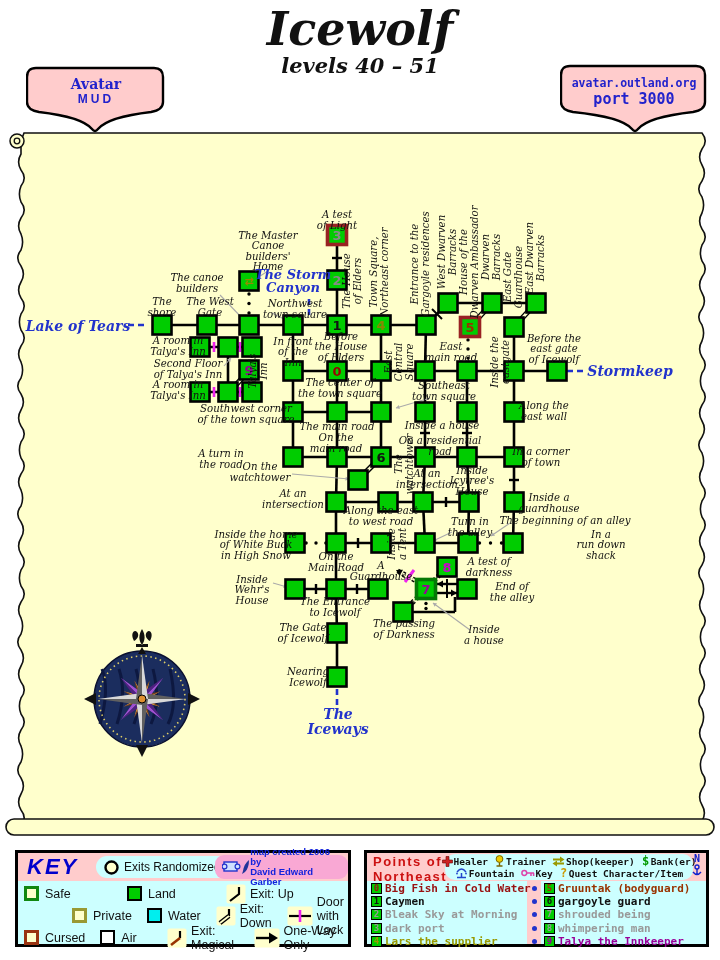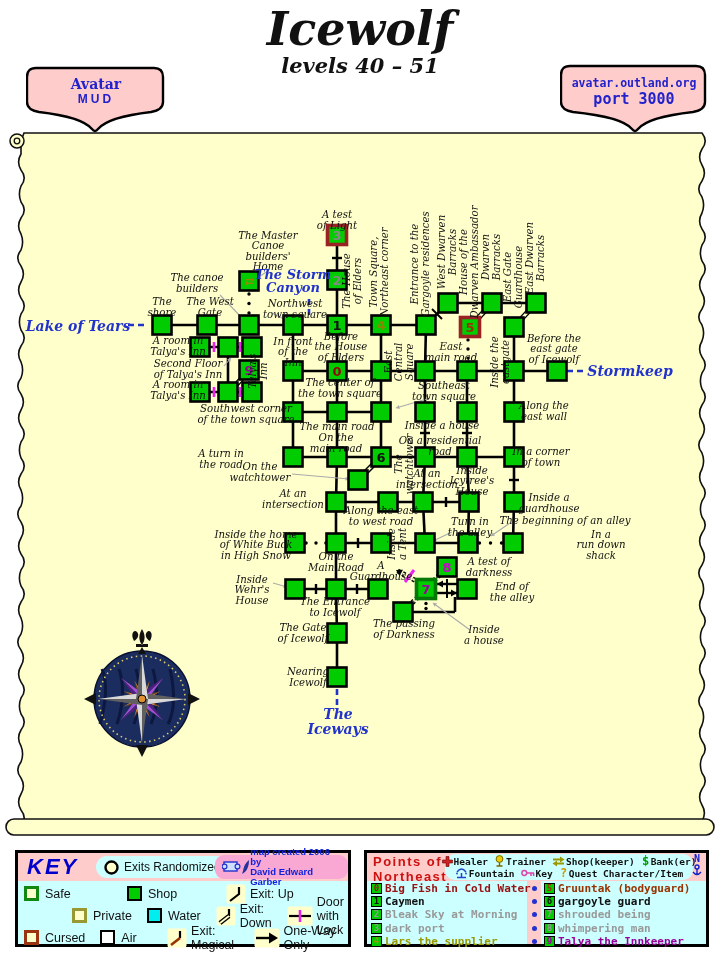--- a/index.html
+++ b/index.html
@@ -445,21 +445,21 @@
     </span>
   </div>
   <div class="key-body" id="key-body">
         <div class="key-row" style="top: 2px;">
           <span class="kcell kc1">
             <span class="swatch" style="background:#ffffcc;border:3px solid #118811"></span>
             <span>Safe</span>
           </span>
           <span class="kcell kc2">
             <span class="swatch" style="background:#00cc00;border:2px solid #000000"></span>
-            <span>Shop</span>
+            <span>Land</span>
           </span>
           <span class="kcell kc3">
             <span class="kicon">
               <svg width="20" height="20">
                 <rect x="0.5" y="0.5" width="19" height="19" rx="2" fill="#ffffcc"></rect>
                 <path d="M13,3 V10 L4,17" fill="none" stroke="#000" stroke-width="2.2"></path>
               </svg>
             </span>
             <span>Exit: Up</span>
           </span>

